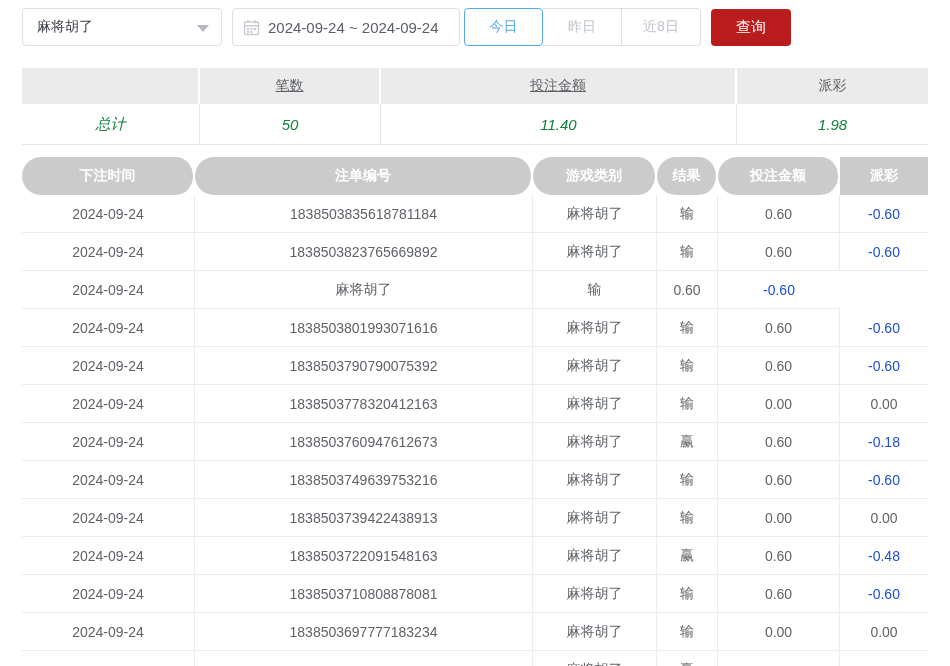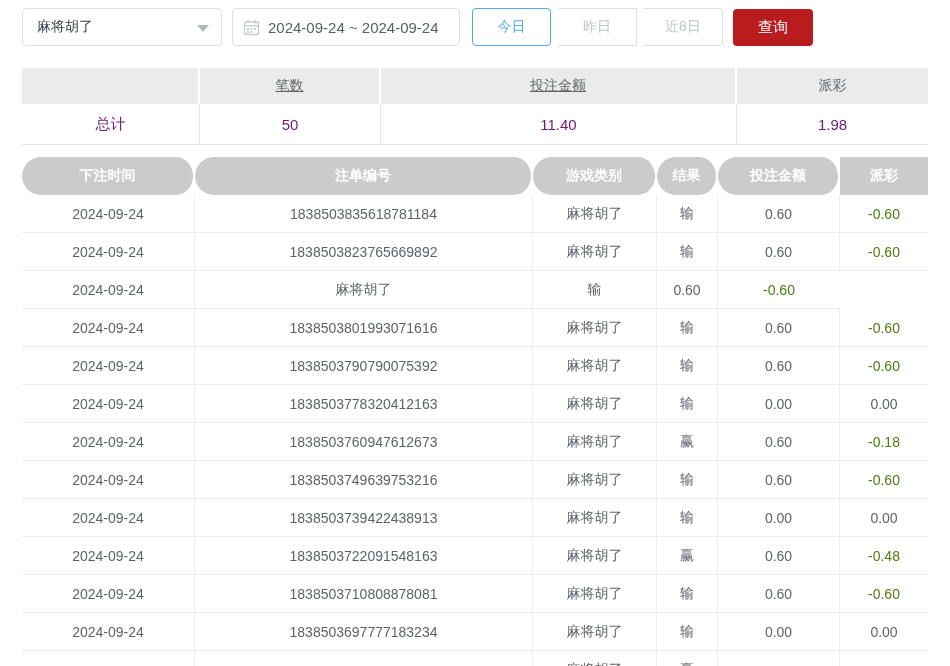--- a/index.html
+++ b/index.html
@@ -14,21 +14,21 @@
     padding:0 12px 0 14px; font-size:14px; color:#3a3f45; cursor:pointer; background:#fff;
   }
   .caret { width:0; height:0; border-left:6px solid transparent; border-right:6px solid transparent;
     border-top:7px solid #b4b9bf; margin-top:2px; }
   .date-box {
     width:228px; height:38px; border:1px solid #dcdfe6; border-radius:4px;
     display:flex; align-items:center; gap:8px; padding:0 10px; margin-left:10px;
     font-size:15px; color:#5a5f66; background:#fff; cursor:pointer;
   }
   .cal-icon { flex:0 0 auto; display:block; }
-  .btn-group { display:flex; margin-left:12px;gap:7px; }
+  .btn-group { display:flex; margin-left:4px; }
   .qbtn {
     width:79px; height:38px; background:#fff; font-size:14px; cursor:pointer;
     border:1px solid #dcdfe6; color:#c0c4cc; display:flex; align-items:center; justify-content:center;
   }
   .qbtn:nth-child(2) { border-left:none; }
   .qbtn:nth-child(3) { border-left:none; border-radius:0 4px 4px 0;text-align:center; }
   .qbtn.active { border:1px solid #54a9e9; color:#54a9e9; border-radius:4px; }
   .query-btn {
     margin-left:10px; width:80px; height:37px; background:#b91c1c; color:#fff;
     border:none; border-radius:4px; font-size:15px; cursor:pointer;
@@ -36,41 +36,42 @@
 
   
   .summary { margin:21px 22px 0; }
   .summary .srow { display:grid; grid-template-columns:178px 181px 356px 191px; }
   .summary .shead-cell {
     height:36px; background:#ebebeb; color:#5f6368; font-size:14px;
     display:flex; align-items:center; justify-content:center;
   }
   .summary .shead-cell:not(:last-child){ border-right:2px solid #fff;text-decoration:underline; }
   .summary .sbody-cell {
-    height:41px; background:#fff; color:#701a75; font-size:15px;
+    height:41px; background:#fff; color:#15803d; font-size:15px;
     display:flex; align-items:center; justify-content:center;
     border-bottom:1px solid #e6e6e6;
+    font-style:italic;
   }
   .summary .sbody-cell:not(:last-child){ border-right:1px solid #e6e6e6; }
 
   
   .bet-table { margin:12px 22px 0; }
   .trow { display:grid; grid-template-columns:173px 338px 124px 61px 122px 88px; }
   .th {
     height:38px; background:#cbcbcb; color:#fff; font-size:14px; font-weight:bold;
     display:flex; align-items:center; justify-content:center;
   }
   .th:not(:last-child){ border-right:2px solid #fff;border-radius:19px; }
   .td {
     height:38px; color:#5f6368; font-size:14px; background:#fff;
     display:flex; align-items:center; justify-content:center;
     border-bottom:1px solid #ececec;
   }
   .td:not(:last-child){ border-right:1px solid #ececec; }
-  .td.neg { color:#4d7c0f; }
+  .td.neg { color:#1d4ed8; }
 </style>
 </head>
 <body>
 
 <div class="topbar">
   <div class="select-box">
     <span>麻将胡了</span>
     <span class="caret"></span>
   </div>
 

